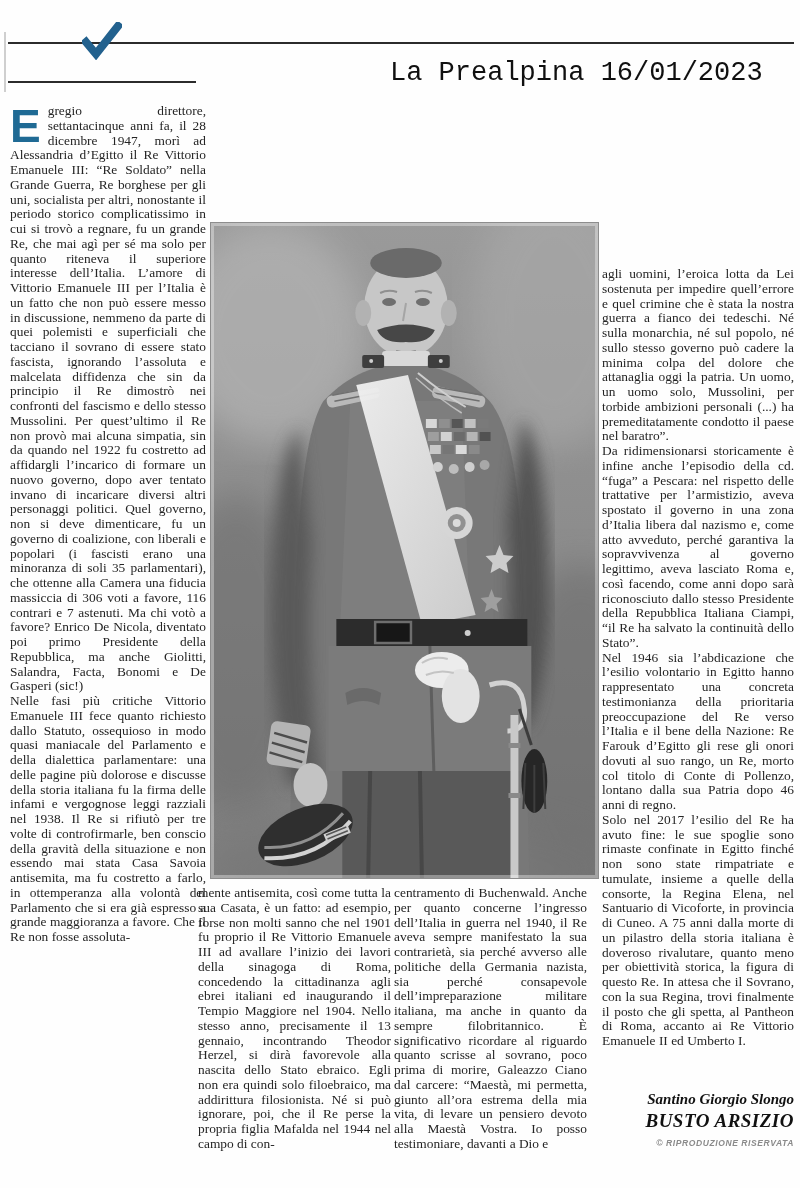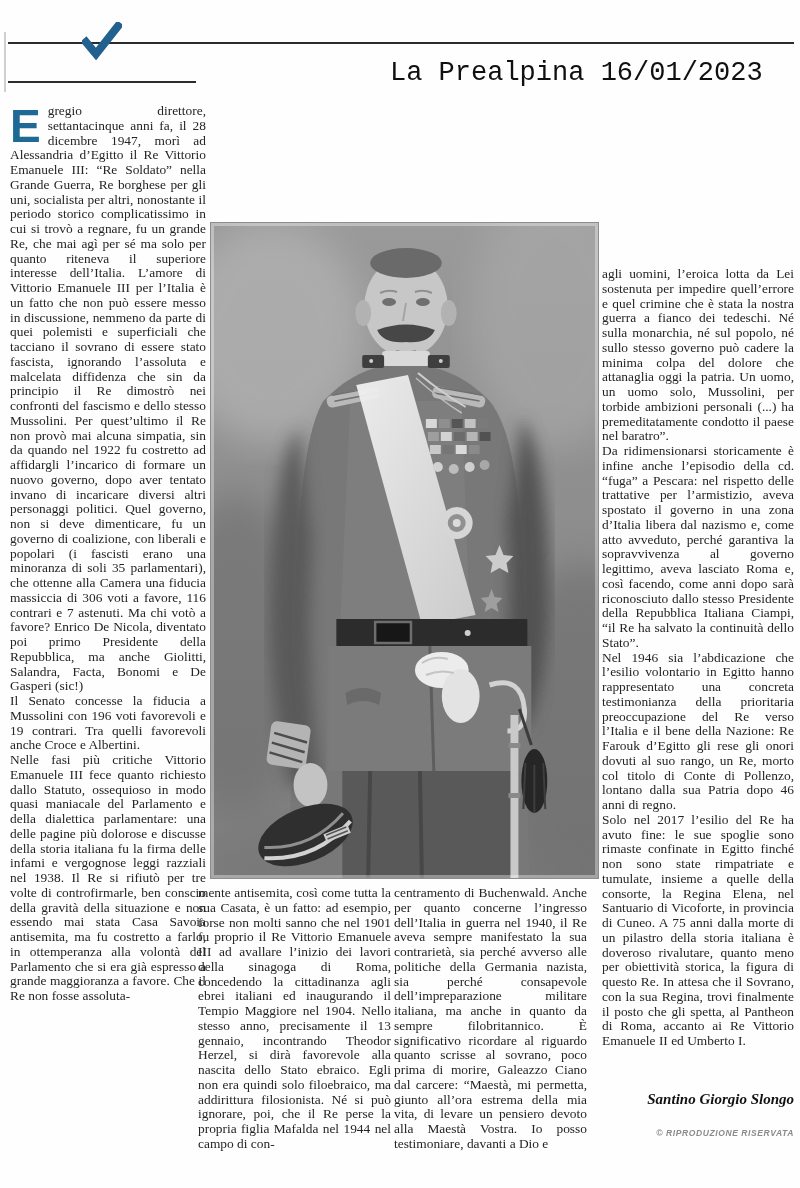--- a/index.html
+++ b/index.html
@@ -58,41 +58,40 @@
     position:absolute;left:210px;top:222px;width:389px;height:657px;
     border:1px solid #8d8d8d;box-sizing:border-box;background:#8c8c8c;
   }
   .photo svg{display:block;width:100%;height:100%;}
 
   
   .byline{position:absolute;left:602px;top:1090px;width:192px;text-align:right;color:#111;font-style:italic;}
   .byline-name{font-size:15px;font-weight:bold;line-height:19px;}
   .byline-city{font-size:19px;font-weight:bold;line-height:24px;letter-spacing:0.5px;}
   .copyright{
-    margin-top:19px;font-family:"Liberation Sans", sans-serif;
+    margin-top:5px;font-family:"Liberation Sans", sans-serif;
     font-size:8.5px;letter-spacing:0.6px;color:#8a8a8a;font-weight:bold;
   }
 </style>
 </head>
 <body>
 
 <div class="page">
 
   <div class="scan-edge"></div>
   <div class="top-rule"></div>
   <svg class="checkmark" viewBox="0 0 40 38">
     <path d="M4 20 L14 32 L36 4" fill="none" stroke="#22618e" stroke-width="8" stroke-linecap="square"></path>
   </svg>
   <div class="section-underrule"></div>
   <div class="paper-date">La Prealpina 16/01/2023</div>
 
 
   <div class="col col-left">
     <p><span class="dropcap">E</span><span>gregio direttore, settantacinque anni fa, il 28 dicembre 1947, morì ad Alessandria d’Egitto il Re Vittorio Emanuele III: “Re Soldato” nella Grande Guerra, Re borghese per gli uni, socialista per altri, nonostante il periodo storico complicatissimo in cui si trovò a regnare, fu un grande Re, che mai agì per sé ma solo per quanto riteneva il superiore interesse dell’Italia. L’amore di Vittorio Emanuele III per l’Italia è un fatto che non può essere messo in discussione, nemmeno da parte di quei polemisti e superficiali che tacciano il sovrano di essere stato fascista, ignorando l’assoluta e malcelata diffidenza che sin da principio il Re dimostrò nei confronti del fascismo e dello stesso Mussolini. Per quest’ultimo il Re non provò mai alcuna simpatia, sin da quando nel 1922 fu costretto ad affidargli l’incarico di formare un nuovo governo, dopo aver tentato invano di incaricare diversi altri personaggi politici. Quel governo, non si deve dimenticare, fu un governo di coalizione, con liberali e popolari (i fascisti erano una minoranza di soli 35 parlamentari), che ottenne alla Camera una fiducia massiccia di 306 voti a favore, 116 contrari e 7 astenuti. Ma chi votò a favore? Enrico De Nicola, diventato poi primo Presidente della Repubblica, ma anche Giolitti, Salandra, Facta, Bonomi e De Gasperi (sic!)</span></p>
-    <p>Il Senato concesse la fiducia a Mussolini con 196 voti favorevoli e 19 contrari. Tra quelli favorevoli anche Croce e Albertini.</p>
     <p>Nelle fasi più critiche Vittorio Emanuele III fece quanto richiesto dallo Statuto, ossequioso in modo quasi maniacale del Parlamento e della dialettica parlamentare: una delle pagine più dolorose e discusse della storia italiana fu la firma delle infami e vergognose leggi razziali nel 1938. Il Re si rifiutò per tre volte di controfirmarle, ben conscio della gravità della situazione e non essendo mai stata Casa Savoia antisemita, ma fu costretto a farlo, in ottemperanza alla volontà del Parlamento che si era già espresso a grande maggioranza a favore. Che il Re non fosse assoluta-</p>
   </div>
 
   <div class="photo">
     <svg viewBox="0 0 389 655" preserveAspectRatio="none">
       <defs>
         <filter id="blur18">
             <feGaussianBlur stdDeviation="18"></feGaussianBlur>
           </filter>
         <filter id="blur8">
@@ -221,16 +220,17 @@
 
   <div class="col col-mid">
     <p>mente antisemita, così come tutta la sua Casata, è un fatto: ad esempio, forse non molti sanno che nel 1901 fu proprio il Re Vittorio Emanuele III ad avallare l’inizio dei lavori della sinagoga di Roma, concedendo la cittadinanza agli ebrei italiani ed inaugurando il Tempio Maggiore nel 1904. Nello stesso anno, precisamente il 13 gennaio, incontrando Theodor Herzel, si dirà favorevole alla nascita dello Stato ebraico. Egli non era quindi solo filoebraico, ma addirittura filosionista. Né si può ignorare, poi, che il Re perse la propria figlia Mafalda nel 1944 nel campo di con-</p>
   </div>
   <div class="col col-center">
     <p>centramento di Buchenwald. Anche per quanto concerne l’ingresso dell’Italia in guerra nel 1940, il Re aveva sempre manifestato la sua contrarietà, sia perché avverso alle politiche della Germania nazista, sia perché consapevole dell’impreparazione militare italiana, ma anche in quanto da sempre filobritannico. È significativo ricordare al riguardo quanto scrisse al sovrano, poco prima di morire, Galeazzo Ciano dal carcere: “Maestà, mi permetta, giunto all’ora estrema della mia vita, di levare un pensiero devoto alla Maestà Vostra. Io posso testimoniare, davanti a Dio e</p>
   </div>
 
   <div class="byline">
     <div class="byline-name">Santino Giorgio Slongo</div>
+    <div class="byline-city">BUSTO ARSIZIO</div>
     <div class="copyright">© RIPRODUZIONE RISERVATA</div>
   </div>
 
 </div>
 
 </body></html>

